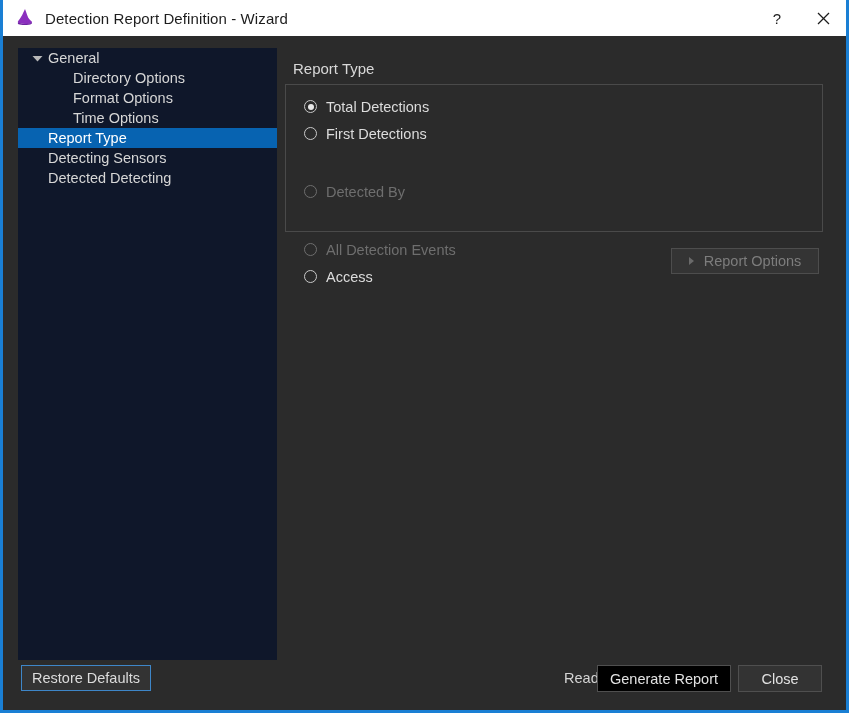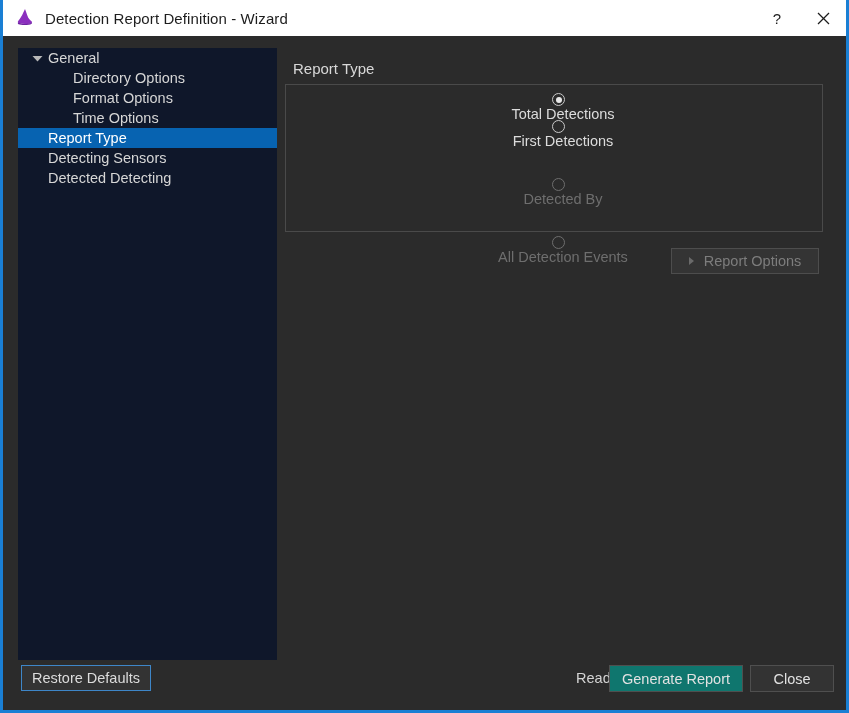--- a/index.html
+++ b/index.html
@@ -129,21 +129,20 @@
     box-sizing: border-box;
     background: #2b2b2b;
   }
   .radio-row {
     display: flex;
     align-items: center;
     height: 27px;
     margin-left: 18px;
     font-size: 14.5px;
     color: #dcdcdc;
-    flex-direction: column;
   }
   .radio-row:first-child { margin-top: 8px; }
   .radio-row.disabled { color: #6e6e6e; margin-top: 31px; }
   .radio-mark {
     width: 13px;
     height: 13px;
     border-radius: 50%;
     border: 1px solid #c9c9c9;
     box-sizing: border-box;
     margin-right: 9px;
@@ -184,21 +183,21 @@
     border-top: 4px solid transparent;
     border-bottom: 4px solid transparent;
     margin-right: 10px;
     flex: 0 0 auto;
   }
 
   
   #bottombar {
     position: absolute;
     left: 0;
-    right: 0;
+    right: 12px;
     bottom: 3px;
     height: 50px;
   }
   #restore-defaults-button {
     position: absolute;
     left: 18px;
     top: 8px;
     height: 26px;
     padding: 0 10px;
     background: #333333;
@@ -214,21 +213,21 @@
     top: 13px;
     font-size: 14.5px;
     color: #d4d4d4;
   }
   #generate-report-button {
     position: absolute;
     right: 103px;
     top: 8px;
     height: 27px;
     padding: 0 12px;
-    background: #0f766e;
+    background: #000000;
     border: 1px solid #4f4f4f;
     box-sizing: border-box;
     color: #e2e2e2;
     font-size: 14.5px;
     font-family: "Liberation Sans", sans-serif;
   }
   #close-bottom-button {
     position: absolute;
     right: 12px;
     top: 8px;
@@ -310,20 +309,24 @@
         <span>First Detections</span>
       </div>
       <div class="radio-row disabled">
         <span class="radio-mark"></span>
         <span>Detected By</span>
       </div>
       <div class="radio-row disabled">
         <span class="radio-mark"></span>
         <span>All Detection Events</span>
       </div>
+      <div class="radio-row">
+        <span class="radio-mark"></span>
+        <span>Access</span>
+      </div>
     </div>
 
     <button id="report-options-button">
       <span class="tri"></span>
       <span>Report Options</span>
     </button>
   </div>
 
   <div id="bottombar">
     <button id="restore-defaults-button">Restore Defaults</button>

